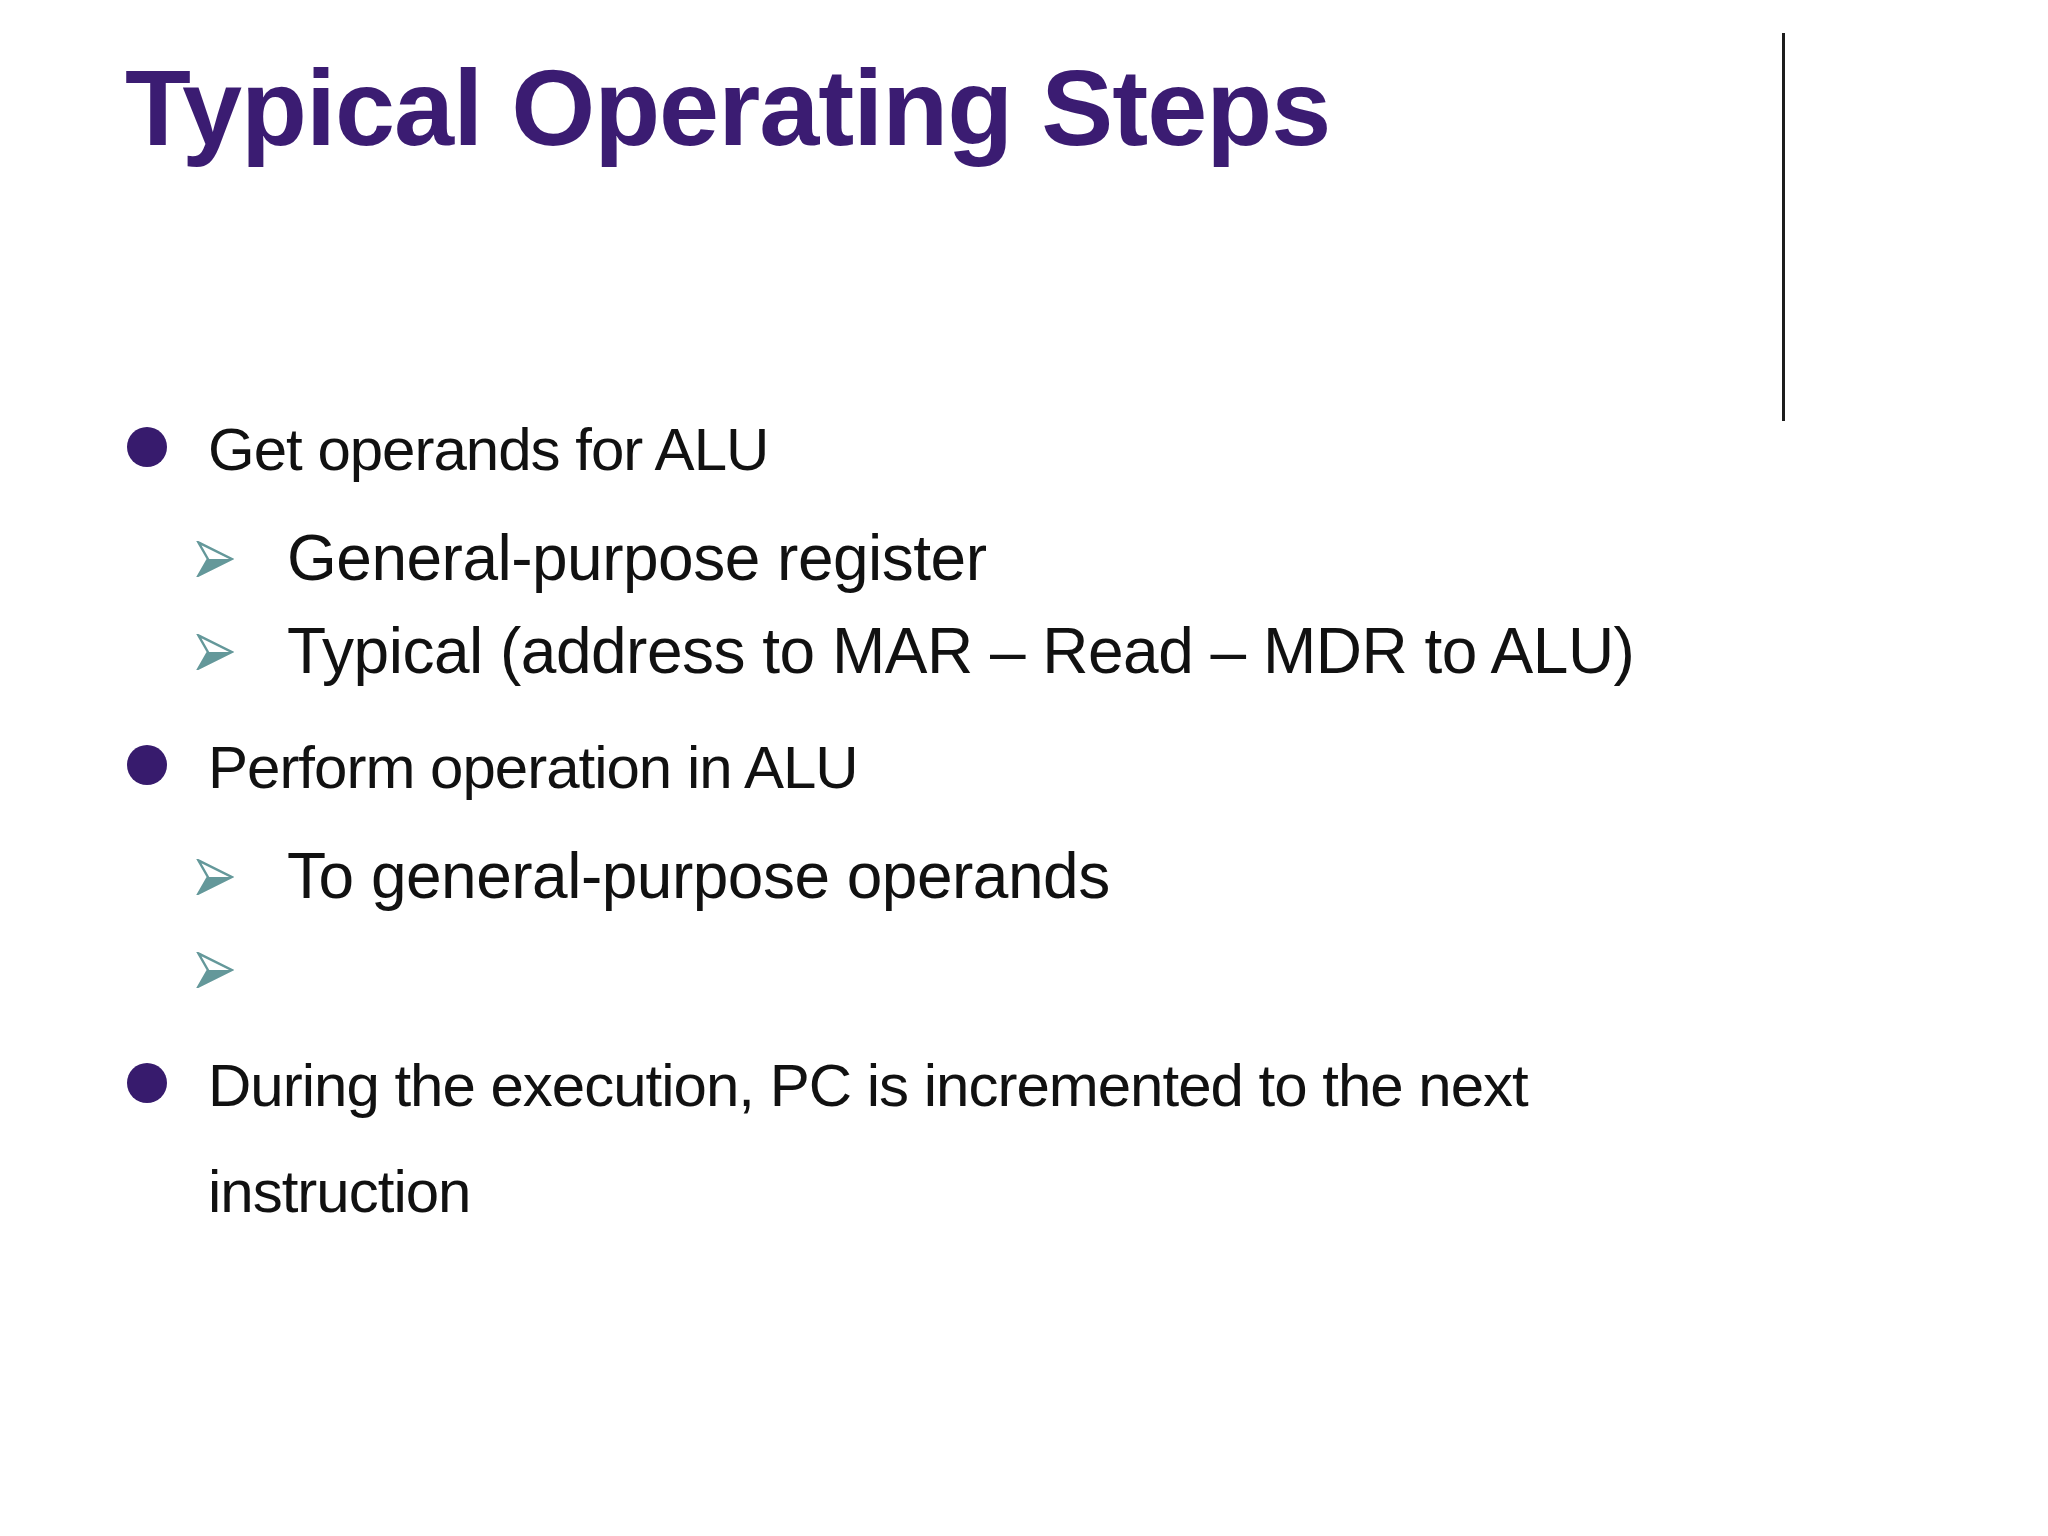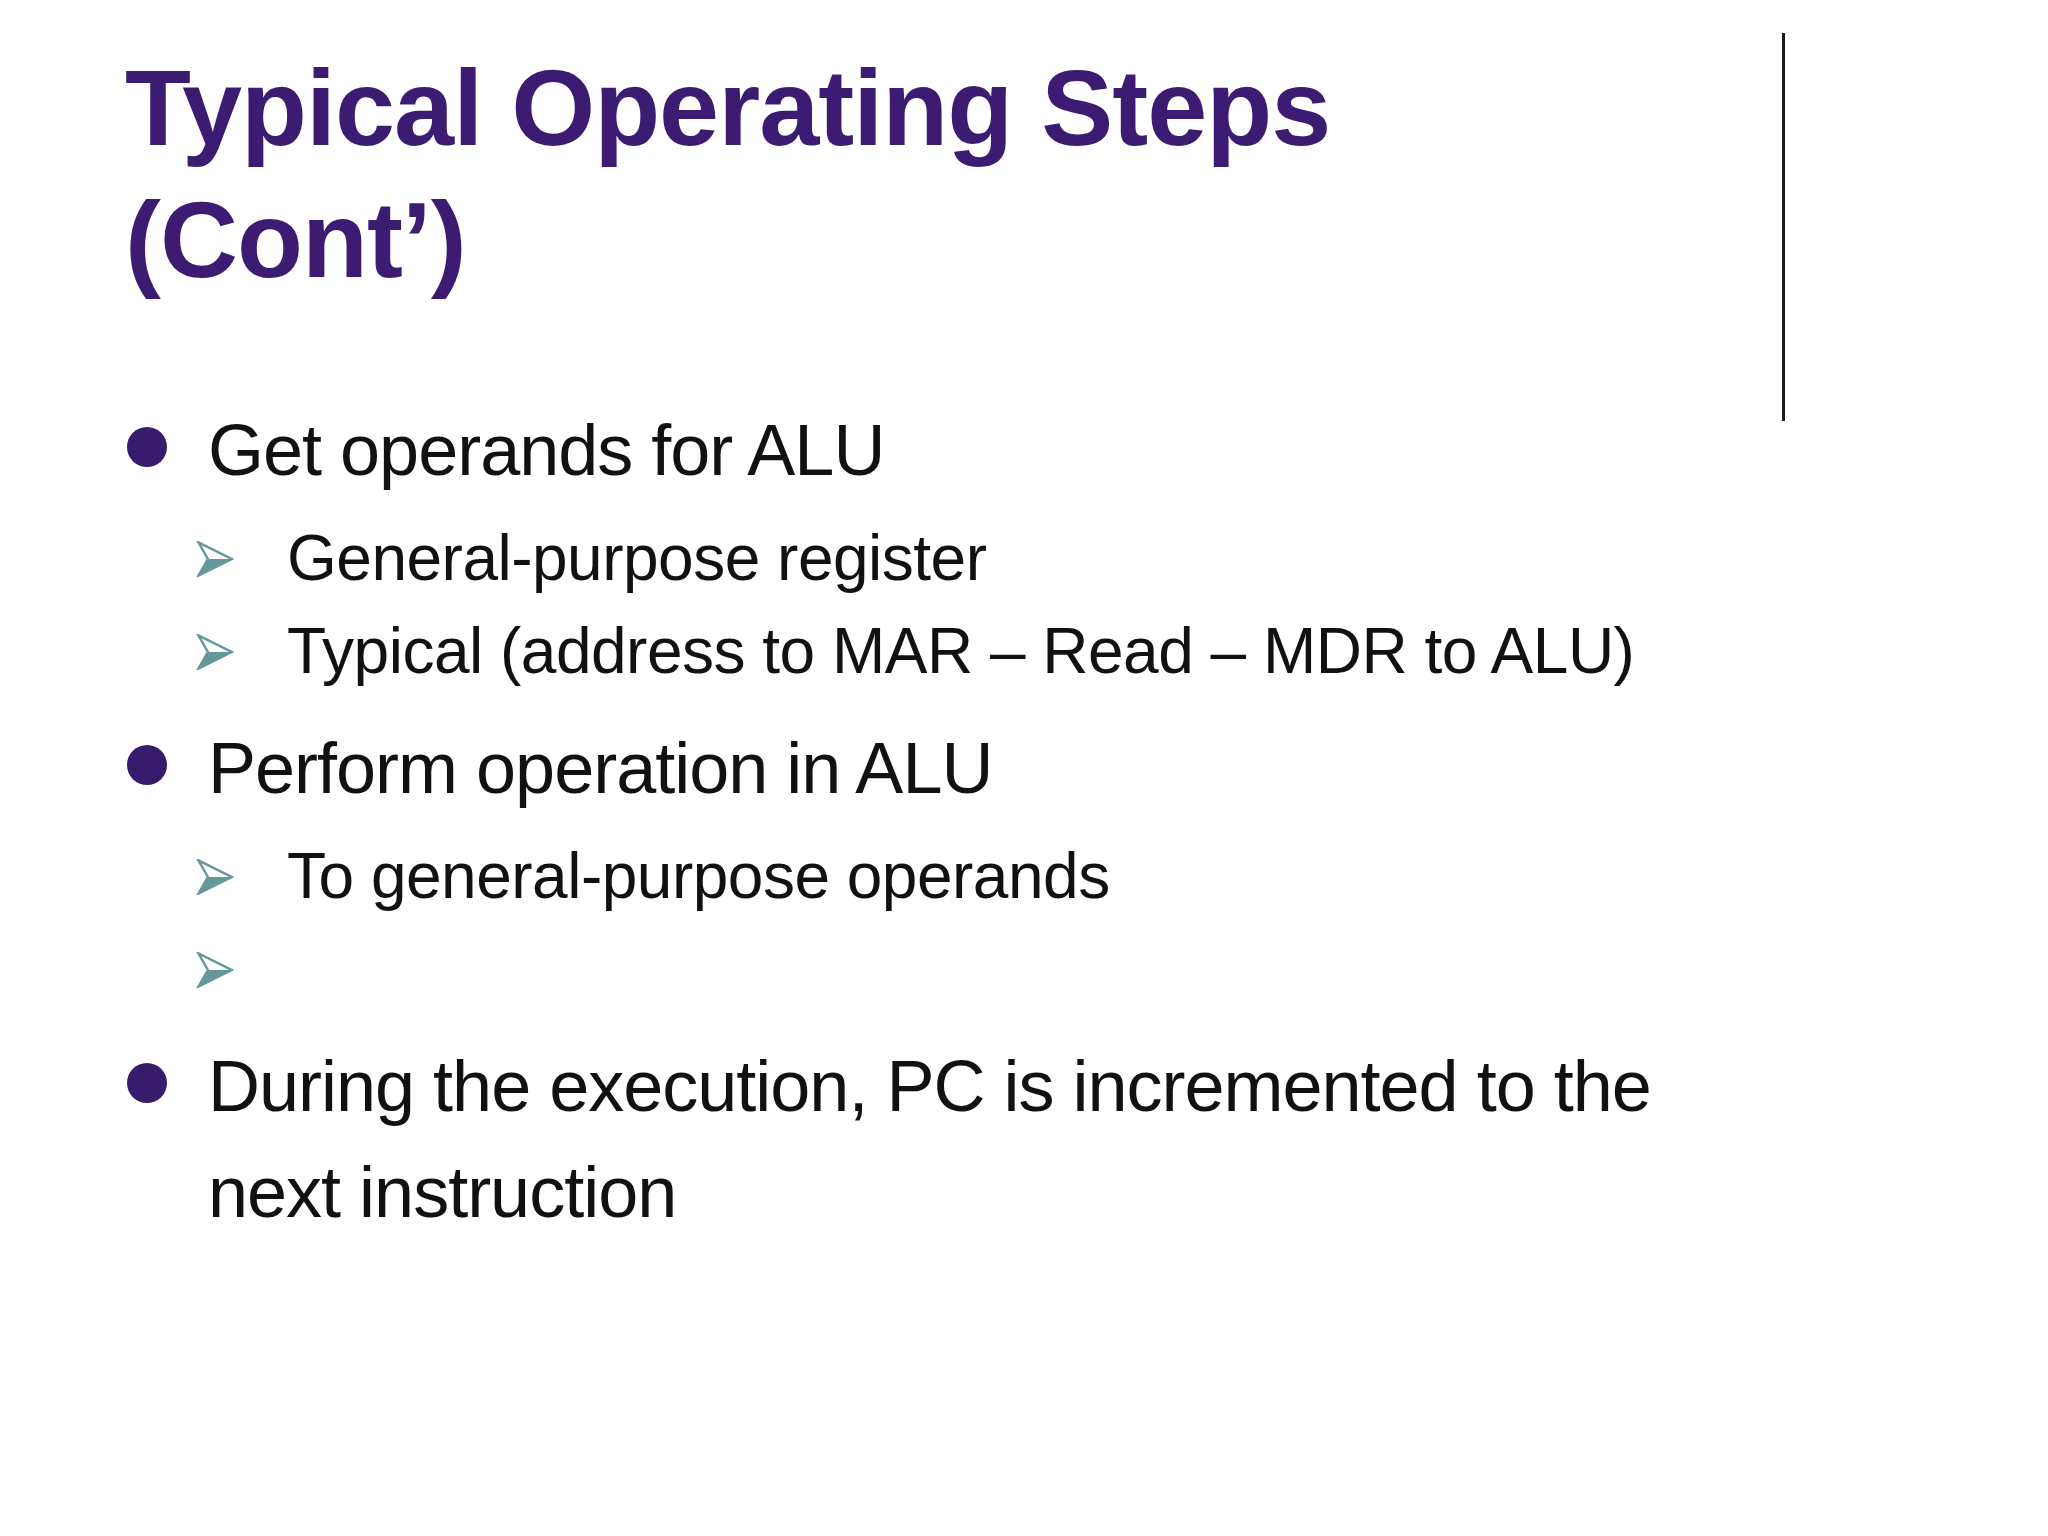--- a/index.html
+++ b/index.html
@@ -59,21 +59,21 @@
     top: 397px;
     right: 30px;
     color: #111111;
   }
   .item {
     display: flex;
     align-items: flex-start;
   }
   .item.l1 {
     padding-left: 127px;
-    font-size: 72px;
+    font-size: 60px;
     line-height: 106px;
     letter-spacing: -1px;
     margin-top: 22px;
   }
   .item.l2 {
     padding-left: 196px;
     font-size: 64px;
     line-height: 91px;
     letter-spacing: -0.5px;
     margin-top: 2px;
@@ -105,21 +105,20 @@
   }
   .item.wrap .text { max-width: 1480px; }
 </style>
 </head>
 <body>
 
 <div class="slide">
 
   <div class="title">
     <div>Typical Operating Steps</div>
-    <div>(Cont’)</div>
   </div>
 
   <div class="divider-line"></div>
   <div class="decor-dots" id="decor-dots">
       <div class="decor-dot" style="grid-area: 1 / 1; background: rgb(55, 27, 109);"></div>
       <div class="decor-dot" style="grid-area: 1 / 2; background: rgb(55, 27, 109);"></div>
       <div class="decor-dot" style="grid-area: 1 / 3; background: rgb(55, 27, 109);"></div>
       <div class="decor-dot" style="grid-area: 2 / 1; background: rgb(55, 27, 109);"></div>
       <div class="decor-dot" style="grid-area: 2 / 2; background: rgb(55, 27, 109);"></div>
       <div class="decor-dot" style="grid-area: 2 / 3; background: rgb(55, 27, 109);"></div>

